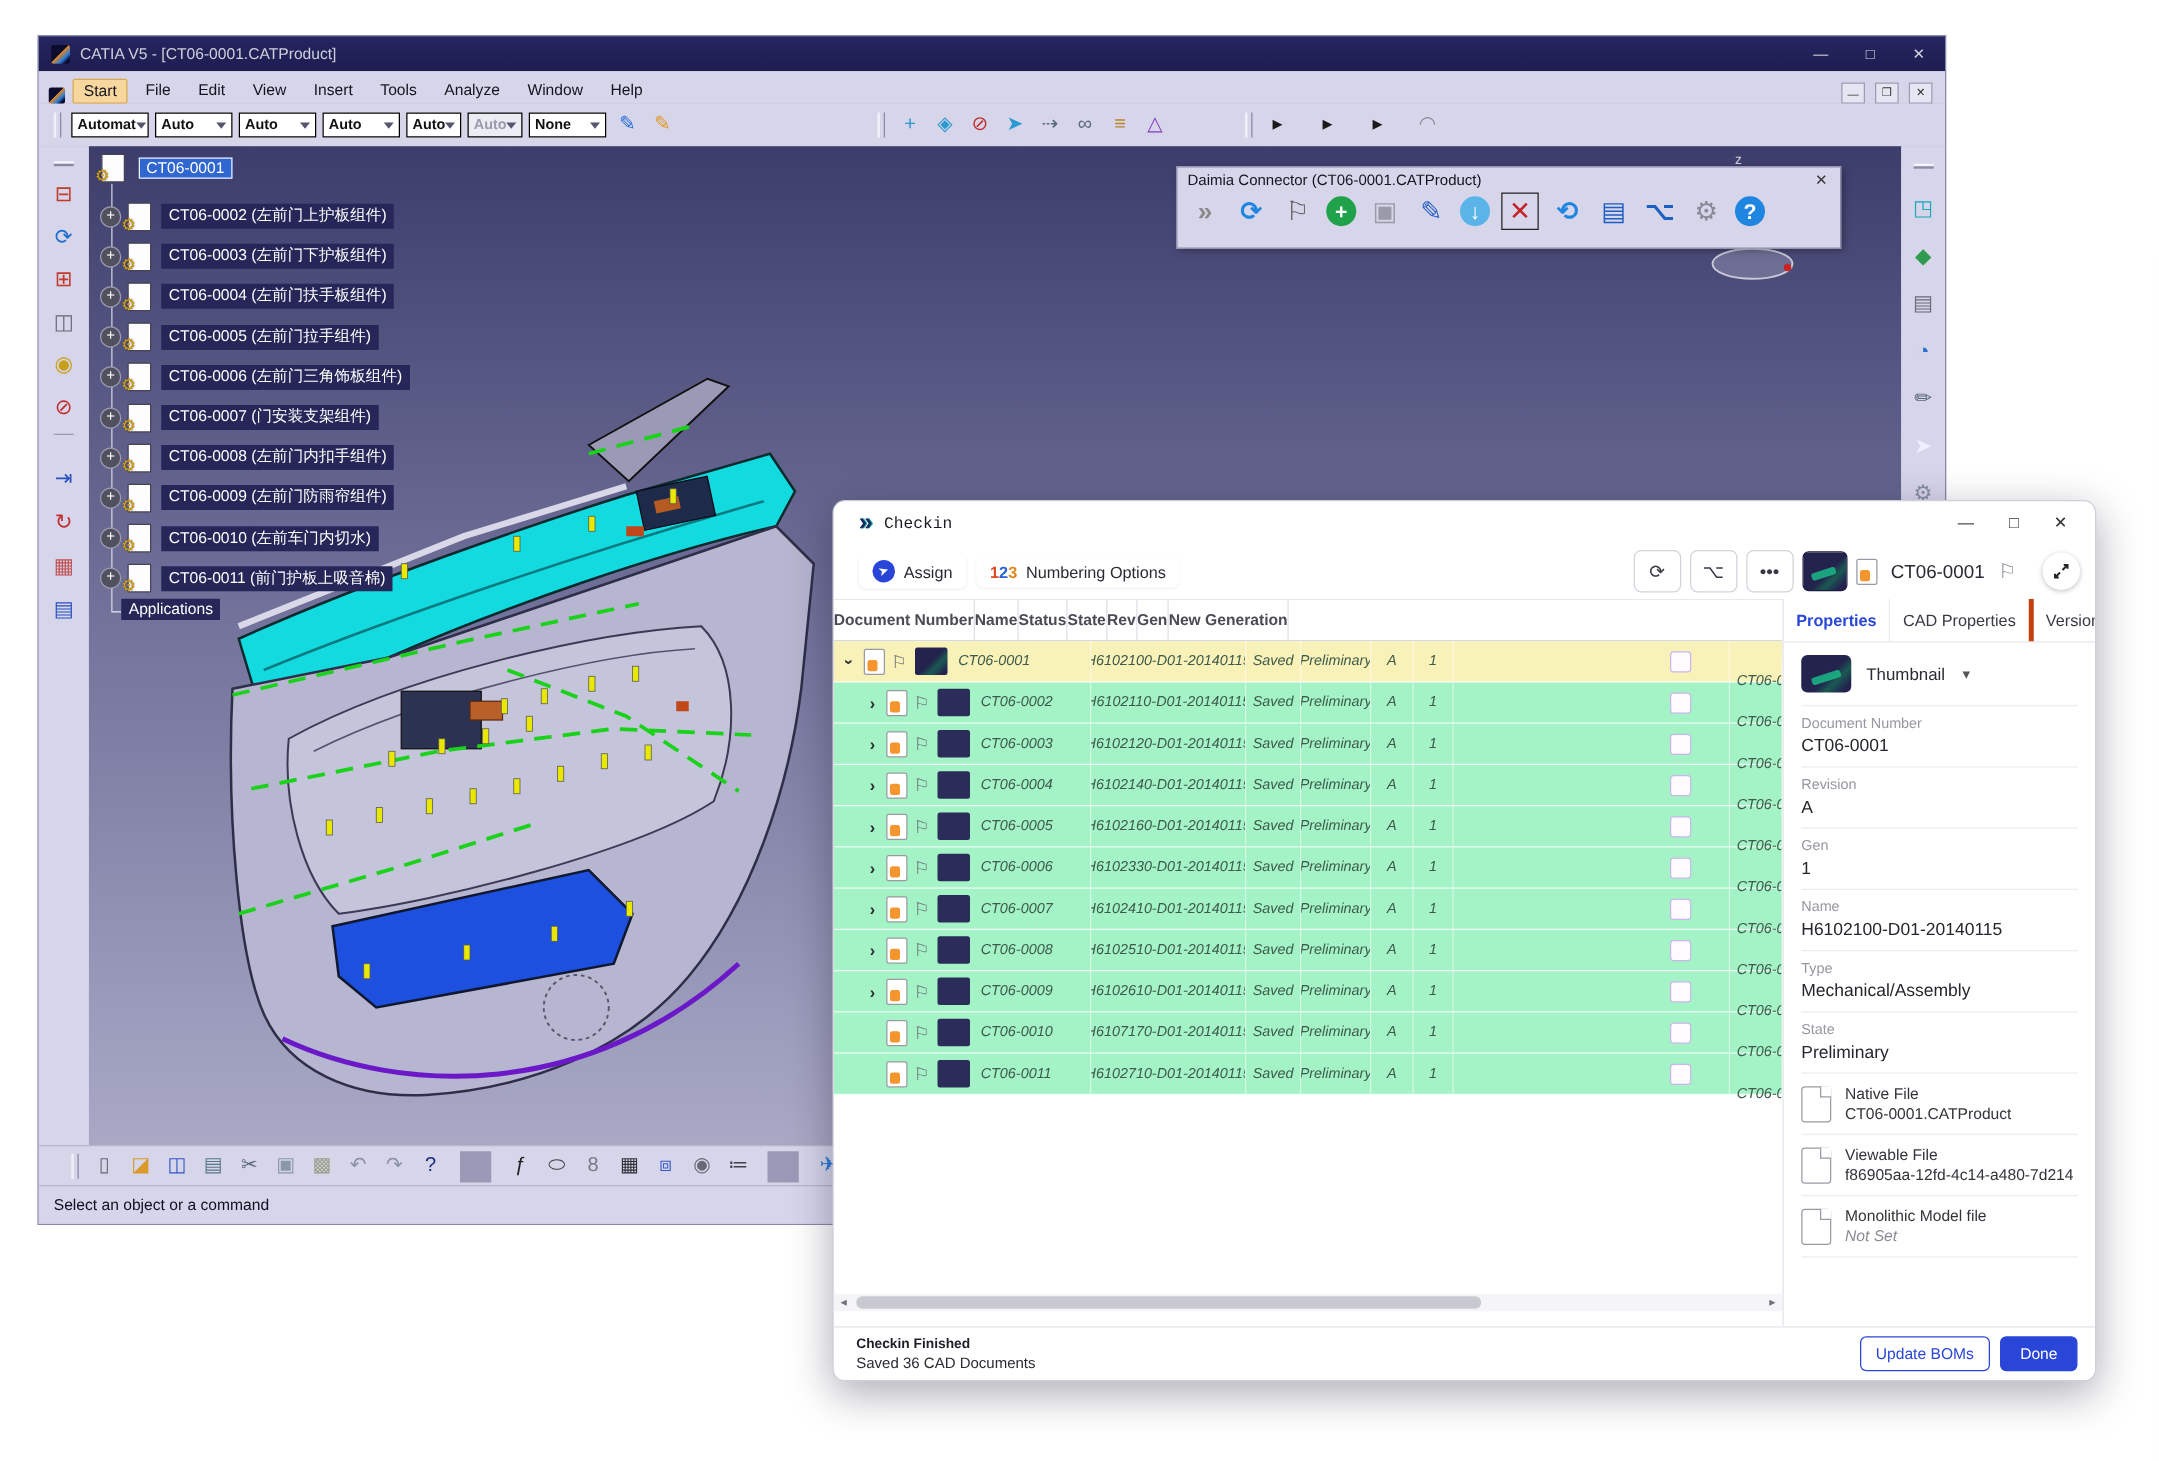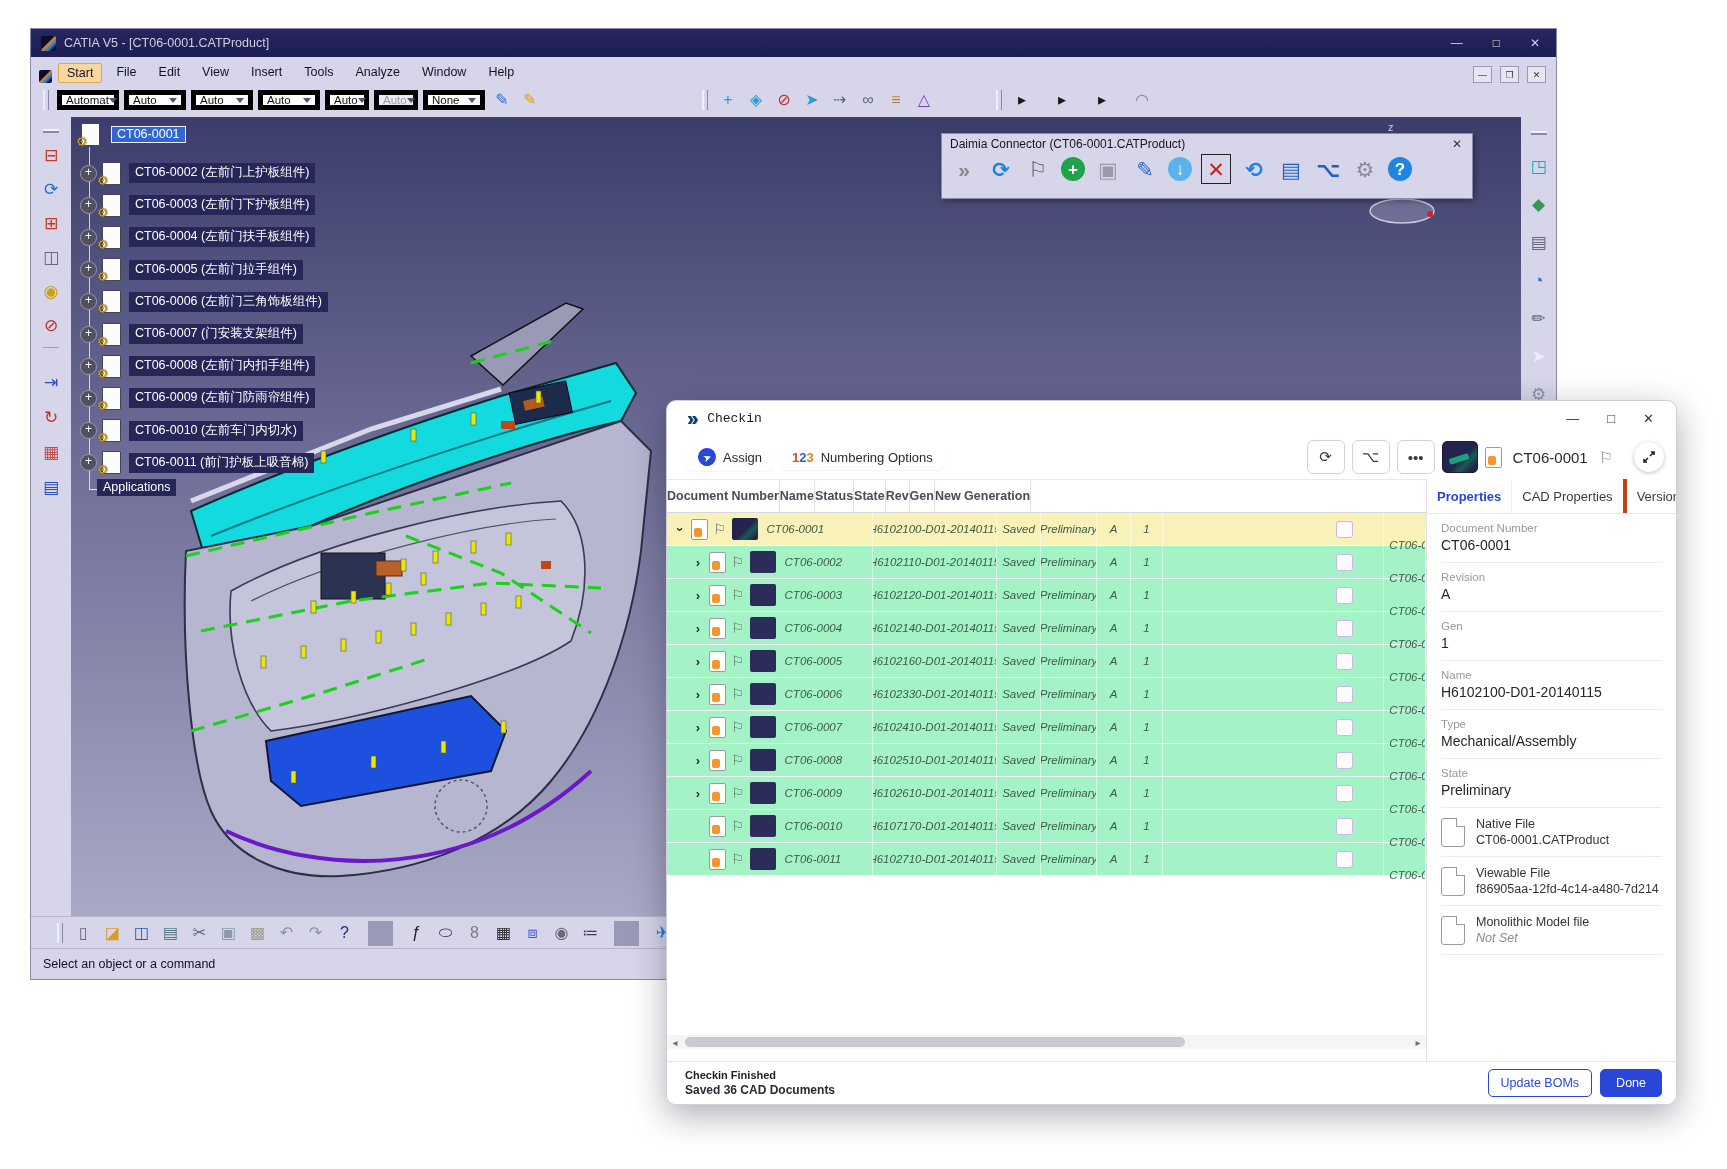--- a/index.html
+++ b/index.html
@@ -19,22 +19,22 @@
   .mdi-logo{width:13px;height:13px;margin:0 6px 0 8px;border-radius:2px;
             background:linear-gradient(135deg,#0c0c2e 45%,#e08820 48%,#2a7ad8 70%,#0c0c2e 85%);}
   .menu-item{padding:2px 8px;margin-right:6px;}
   .menu-start{background:#f7d79e;border:1px solid #dca84e;border-radius:2px;}
   .mdi-controls{margin-left:auto;display:flex;gap:8px;padding-right:10px;}
   .mdi-btn{width:17px;height:15px;border:1px solid #9a9ab4;background:#e6e6f2;font-size:9px;
            display:flex;align-items:center;justify-content:center;color:#333;}
   .toolbar-top{position:absolute;left:0;top:54px;right:0;height:34px;background:var(--panel);
                display:flex;align-items:center;border-bottom:1px solid #b8b8cc;}
   .grip{width:3px;height:20px;border-left:2px solid #f0f0f8;border-right:1px solid #8888a8;margin:0 8px 0 12px;}
-  .combo{height:20px;background:#fff;border:5px solid #000000;display:inline-flex;align-items:center;
-         font-size:11.5px;color:#111;padding:0 4px;position:relative;margin-right:5px;width:62px;box-sizing:border-box;}
+  .combo{height:20px;background:#fff;border:1px solid #000000;display:inline-flex;align-items:center;
+         font-size:11.5px;color:#111;padding:0 4px;position:relative;margin-right:5px;width:62px;box-sizing:border-box;font-weight:bold;}
   .combo .caret{margin-left:auto;width:0;height:0;border-left:4px solid transparent;border-right:4px solid transparent;border-top:5px solid #55556e;}
   .combo-sm{width:44px;}
   .combo-disabled{background:#ececf4;color:#9a9aac;}
   .icstrip{display:flex;align-items:center;gap:4px;}
   .ic{width:24px;height:24px;display:flex;align-items:center;justify-content:center;font-size:16px;line-height:1;}
   .ic.pill,.pill{border-radius:50%;width:20px;height:20px;font-size:14px;}
   .group-sep{width:1px;height:18px;background:#9a9ab8;margin:0 7px;}
   
   .viewport{position:absolute;left:40px;top:88px;right:35px;bottom:62px;overflow:hidden;
             background:linear-gradient(to bottom,var(--viewportTop) 0%,var(--viewportMid) 48%,var(--viewportBottom) 100%);}
@@ -151,21 +151,21 @@
   .pfile{display:flex;align-items:center;gap:11px;padding:9px 0;border-bottom:1px solid #ececf2;}
   .file-ic{position:relative;width:22px;height:27px;border:1.6px solid #9a9aa2;border-radius:3px;background:#fff;flex:0 0 22px;}
   .file-ic::after{content:"";position:absolute;right:-1px;top:-1px;width:8px;height:8px;background:#fff;border-left:1.6px solid #9a9aa2;border-bottom:1.6px solid #9a9aa2;}
   .pflabel{font-size:12.5px;color:#33333a;}
   .pfvalue{font-size:12.5px;color:#33333a;margin-top:2px;white-space:nowrap;overflow:hidden;max-width:185px;}
   .file-notset .pfvalue{font-style:italic;color:#8a8a90;}
   
   .dlg-footer{position:absolute;left:0;right:0;bottom:0;height:43px;border-top:1px solid #e4e4ec;background:#fff;
               display:flex;align-items:center;padding:0 14px 0 18px;box-sizing:border-box;}
   .foot-status .l1{font-weight:bold;font-size:11px;color:#1e1e26;}
-  .foot-status .l2{font-size:12px;color:#2a2a32;margin-top:2px;font-weight:bold;}
+  .foot-status .l2{font-size:12px;color:#2a2a32;margin-top:2px;}
   .foot-btns{margin-left:auto;display:flex;gap:8px;}
   .btn-outline{border:1px solid var(--accent);color:var(--accent);background:#fff;border-radius:5px;
                padding:6px 12px;font-size:12.5px;}
   .btn-solid{border:1px solid var(--accent);background:var(--accent);color:#fff;border-radius:5px;
              padding:6px 15px;font-size:12.5px;}
   svg{display:block;}
 </style>
 </head>
 <body>
 
@@ -792,20 +792,25 @@
       <div class="ptabs">
         <span style="display:flex;height:100%">
 
         <span class="tab tab-active" data-field="label">Properties</span>
             <span class="tab" data-field="label">CAD Properties</span>
             <span class="tab" data-field="label">Versions</span>
           </span>
 
       </div>
       <div class="pbody">
+        <div class="pthumbrow">
+          <span class="pthumb"></span>
+          <span class="pthumb-label">Thumbnail</span>
+          <span class="pcaret">▾</span>
+        </div>
         <div>
 
             <div class="pfield">
               <div class="plabel" data-field="label">Document Number</div>
               <div class="pvalue" data-field="value">CT06-0001</div>
             </div>
 
             <div class="pfield">
               <div class="plabel" data-field="label">Revision</div>
               <div class="pvalue" data-field="value">A</div>

